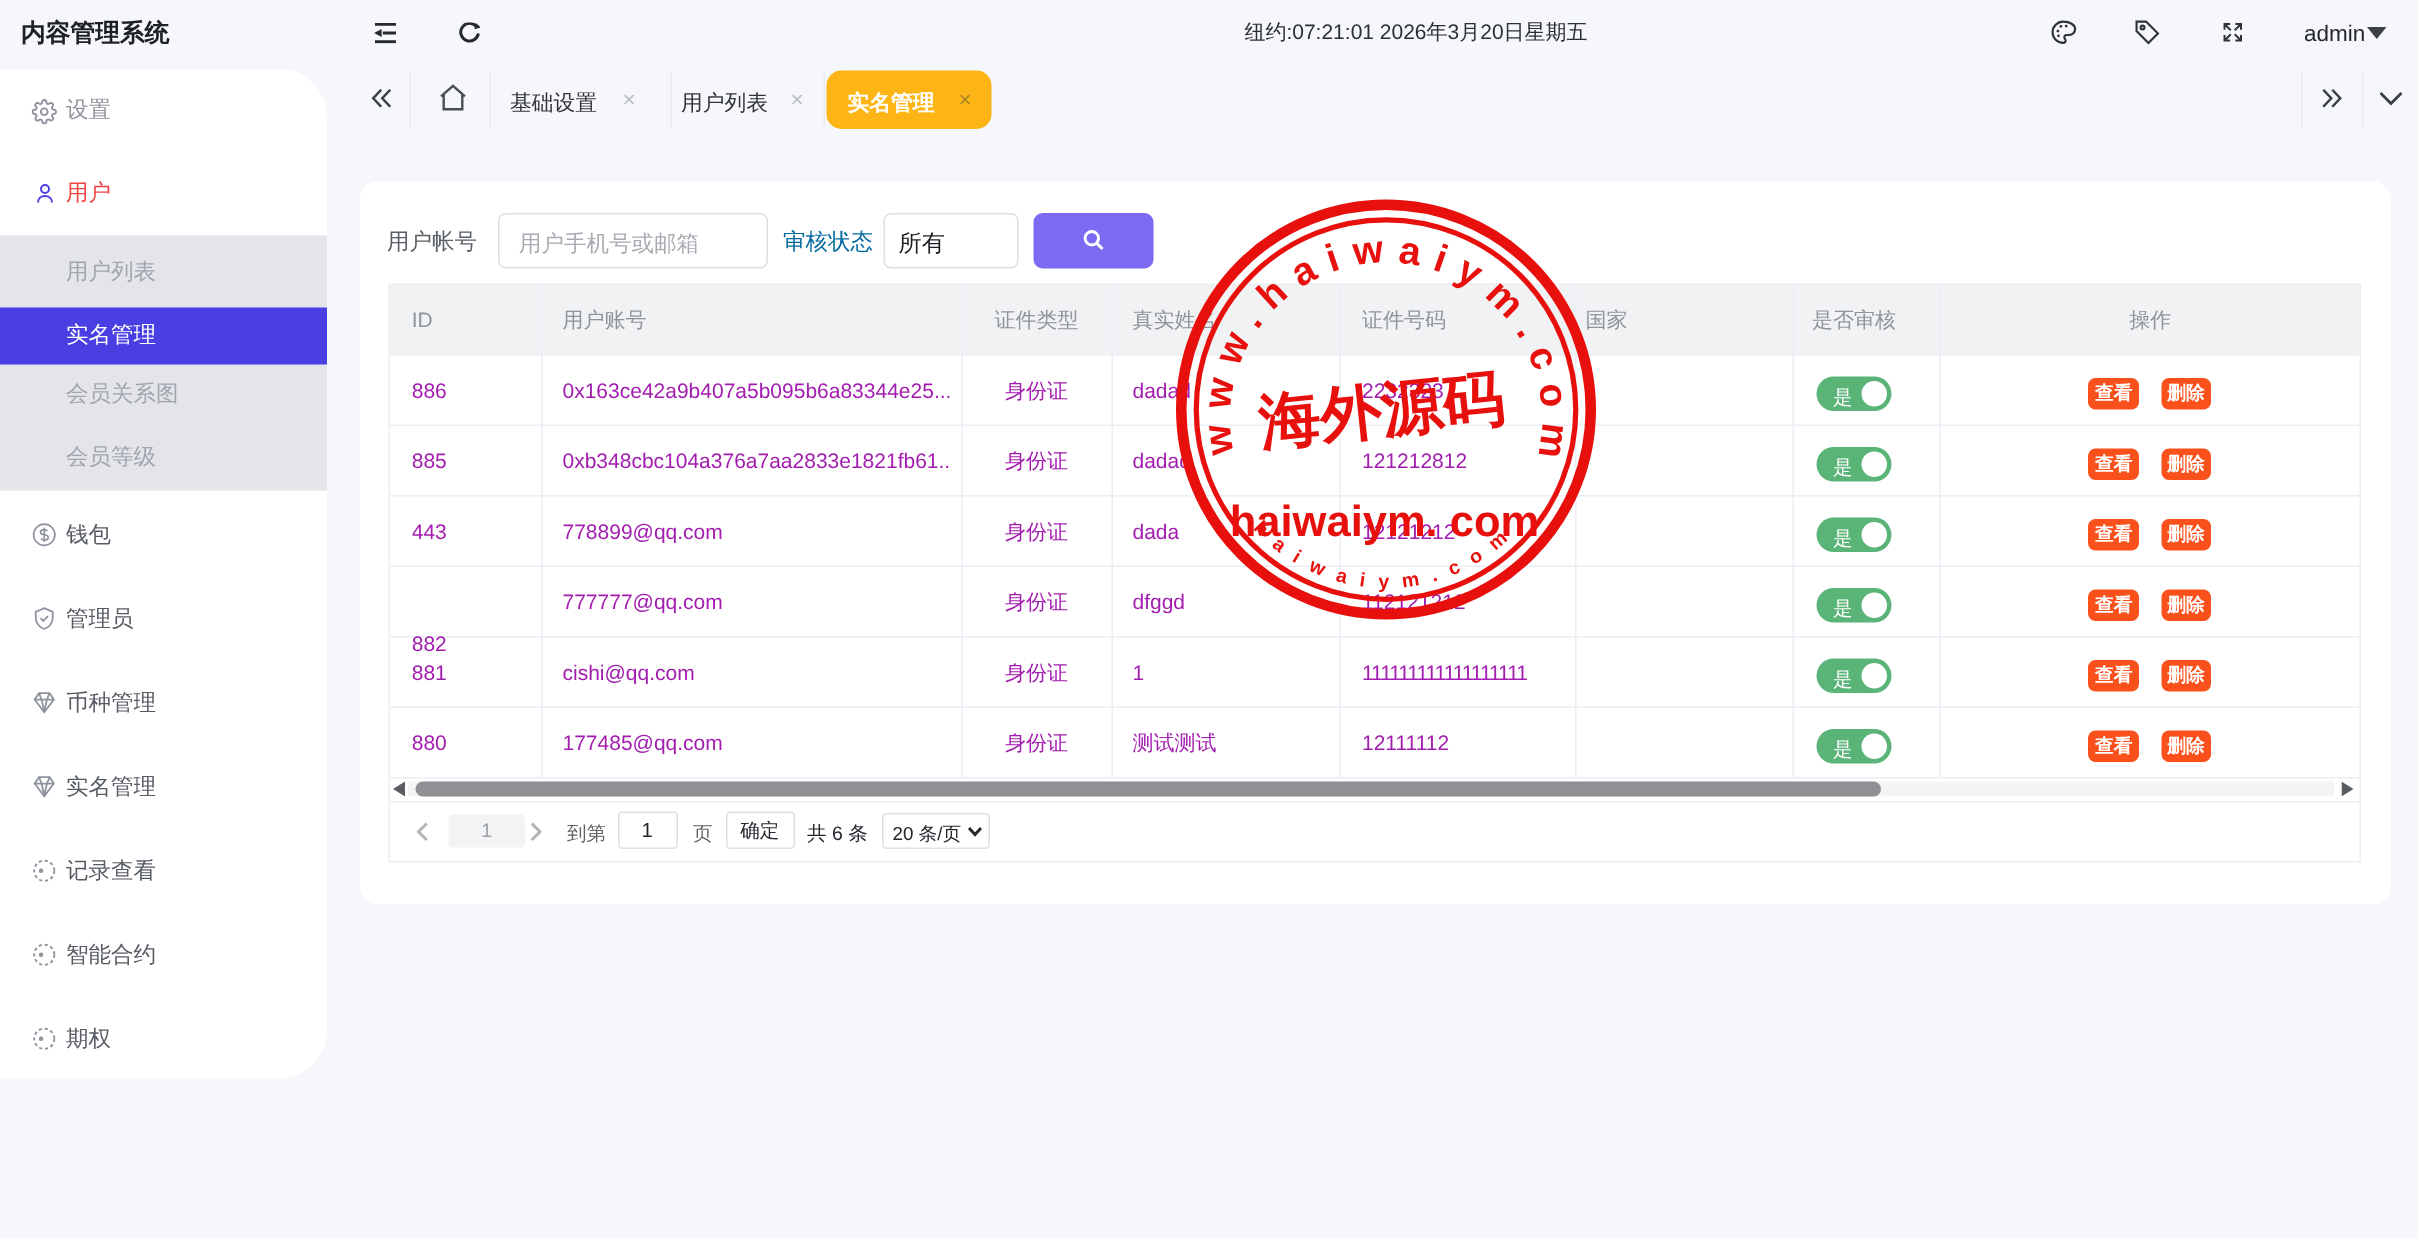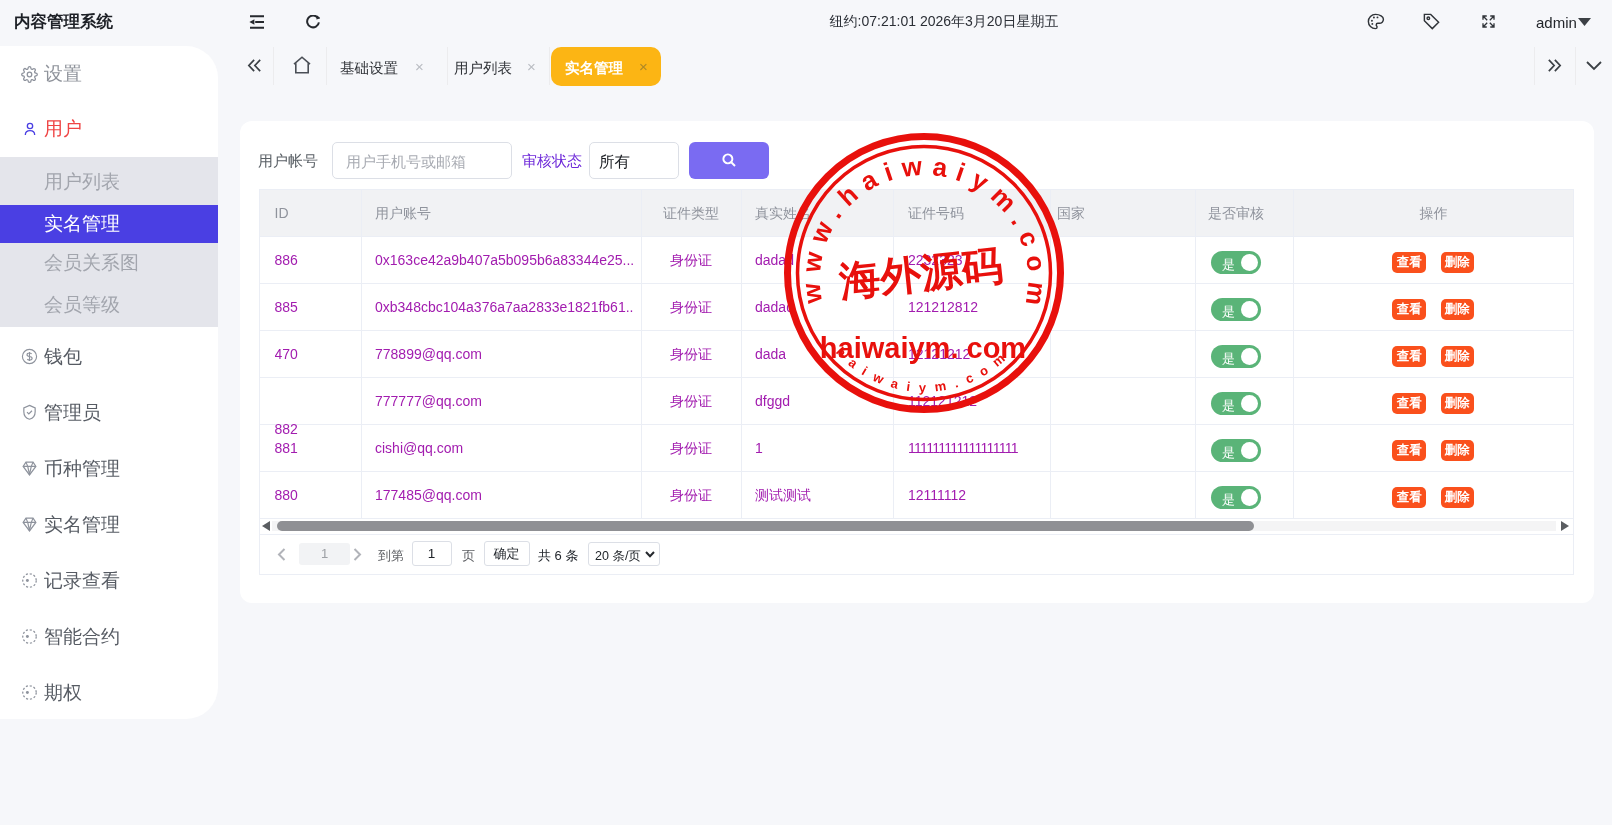--- a/index.html
+++ b/index.html
@@ -67,21 +67,21 @@
   <svg class="abs" style="left:21px; top:628px;" width="17" height="17" viewBox="0 0 24 24" fill="none" stroke="#8e939d" stroke-width="1.8" stroke-dasharray="3 2.6">
     <circle cx="12" cy="12" r="9.5"></circle>
       <circle cx="9" cy="12" r="2.1" fill="#8e939d" stroke="none"></circle>
   </svg>
   <svg class="abs" style="left:21px; top:684px;" width="17" height="17" viewBox="0 0 24 24" fill="none" stroke="#8e939d" stroke-width="1.8" stroke-dasharray="3 2.6">
     <circle cx="12" cy="12" r="9.5"></circle>
       <circle cx="9" cy="12" r="2.1" fill="#8e939d" stroke="none"></circle>
   </svg>
 </div>
 <style>
-  .mi { font-size:19px; color:#565b63; line-height:16px; }
+  .mi { font-size:15px; color:#565b63; line-height:16px; }
   .mi.sub { color:#a2a5ad; }
 </style>
 
 <div id="topbar">
 
   <svg class="abs" style="left:249px; top:15px;" width="16" height="14" viewBox="0 0 16 14" fill="none" stroke="#26292e" stroke-width="1.9">
     <path d="M1 1.2h14M6.2 7h8.8M1 12.8h14"></path>
     <path d="M0.4 7L5.4 4.3v5.4z" fill="#26292e" stroke="none"></path>
   </svg>
 
@@ -151,21 +151,21 @@
   .tabtxt { font-size:14.5px; color:#303338; }
   .tabx { font-size:15px; color:#b9bcc2; }
 </style>
 
 <div class="abs" style="left:239.7px; top:121.3px; width:1354px; height:482px; background:#fff; border-radius:12px;"></div>
 
 <div id="searchrow">
   <div class="abs" style="left:258px; top:152px; font-size:15px; color:#5a6066;">用户帐号</div>
   <div class="abs" style="left:331.5px; top:141.5px; width:180px; height:37px; background:#fff; border:1px solid #dcdfe6; border-radius:5px;"></div>
   <div class="abs" style="left:346px; top:152.5px; font-size:15px; color:#a8abb2;">用户手机号或邮箱</div>
-  <div class="abs" style="left:522px; top:152px; font-size:15px; color:#6d28d9;">审核状态</div>
+  <div class="abs" style="left:522px; top:152px; font-size:15px; color:#0369a1;">审核状态</div>
   <div class="abs" style="left:588.5px; top:141.5px; width:90px; height:37px; background:#fff; border:1px solid #dcdfe6; border-radius:5px;"></div>
   <div class="abs" style="left:599px; top:151.5px; font-size:15.5px; color:#1a1d22;">所有</div>
   <div class="abs" style="left:689px; top:141.5px; width:80px; height:37px; background:#7a6bf2; border-radius:6px;"></div>
   <svg class="abs" style="left:720px; top:151px;" width="18" height="18" viewBox="0 0 24 24" fill="none" stroke="#fff" stroke-width="2.6">
     <circle cx="10.5" cy="10.5" r="6"></circle>
     <path d="M15 15l5 5"></path>
   </svg>
 </div>
 <div id="table">
 
@@ -204,21 +204,21 @@
   <div class="td r0" style="left:670px;">身份证</div>
   <div class="td r0" style="left:755px;">dadad</div>
   <div class="td r0" style="left:908px;">2232323</div>
 
   <div class="td r1" style="left:274.5px;">885</div>
   <div class="td r1" style="left:375px; max-width:258px;">0xb348cbc104a376a7aa2833e1821fb61...</div>
   <div class="td r1" style="left:670px;">身份证</div>
   <div class="td r1" style="left:755px;">dadad</div>
   <div class="td r1" style="left:908px;">121212812</div>
 
-  <div class="td r2" style="left:274.5px;">470</div>
+  <div class="td r2" style="left:274.5px;">443</div>
   <div class="td r2" style="left:375px;">778899@qq.com</div>
   <div class="td r2" style="left:670px;">身份证</div>
   <div class="td r2" style="left:755px;">dada</div>
   <div class="td r2" style="left:908px;">12121212</div>
 
   <div class="td r3" style="left:274.5px;margin-top:28px;">882</div>
   <div class="td r3" style="left:375px;">777777@qq.com</div>
   <div class="td r3" style="left:670px;">身份证</div>
   <div class="td r3" style="left:755px;">dfggd</div>
   <div class="td r3" style="left:908px;">112121212</div>

